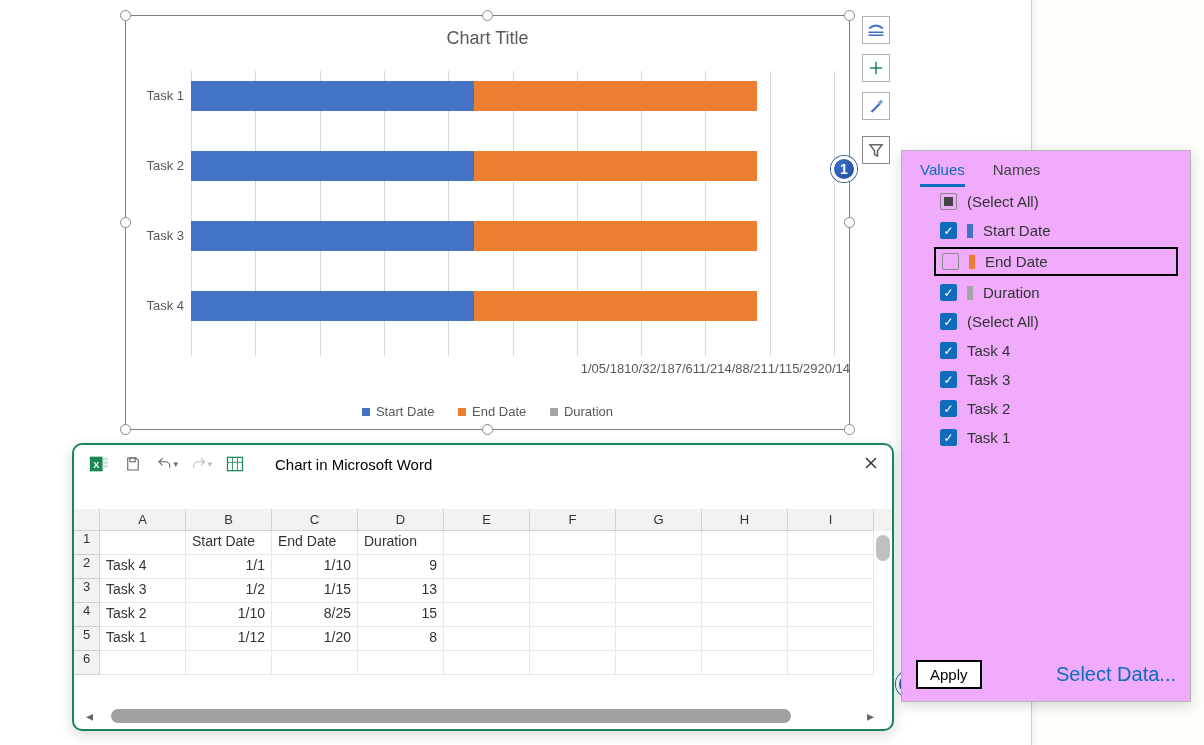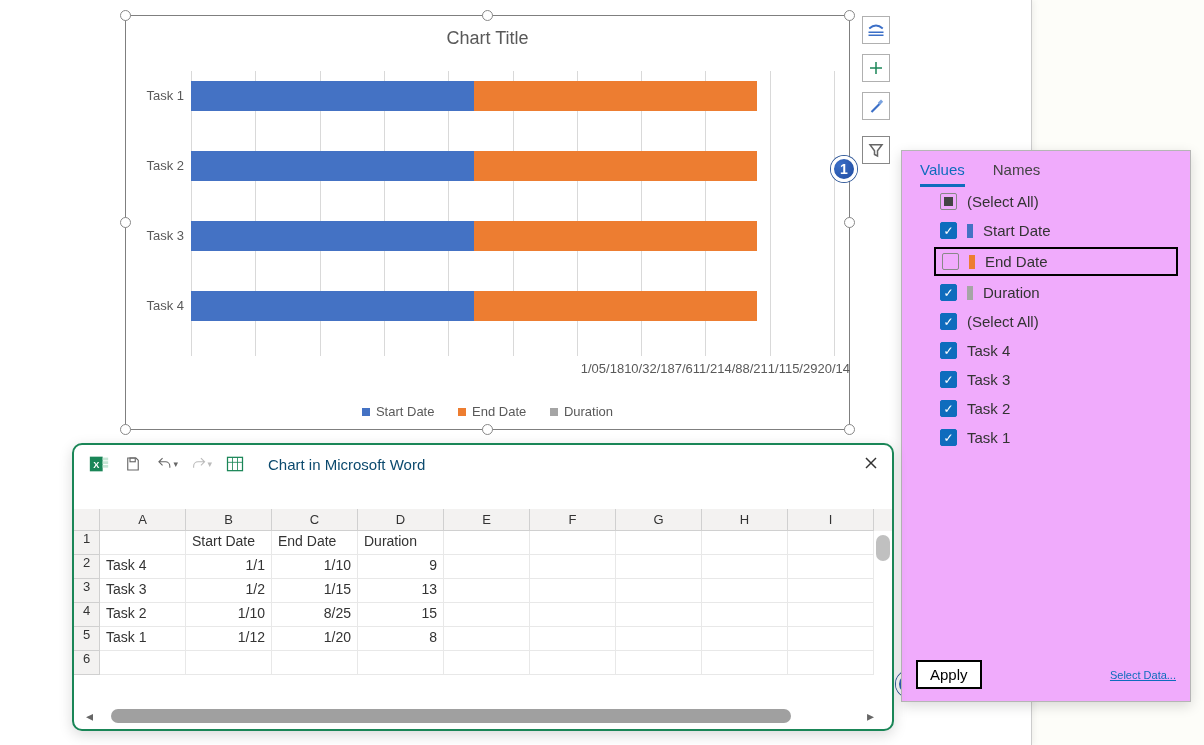--- a/index.html
+++ b/index.html
@@ -79,36 +79,36 @@
   .flyout-section-head { display: flex; align-items: center; gap: 6px; font-weight: 600; padding: 16px 18px 6px; font-size: 15px; }
   .flyout-item { display: flex; align-items: center; gap: 10px; padding: 6px 18px 6px 38px; font-size: 15px; cursor: pointer; }
   .chk { width: 17px; height: 17px; border: 1.5px solid #888; border-radius: 2px; flex-shrink: 0; display:flex; align-items:center; justify-content:center; }
   .chk.checked { background: #0f6cbd; border-color: #0f6cbd; }
   .chk.checked::after { content: '✓'; color: #fff; font-size: 12px; }
   .chk.indet::after { content:''; width:9px; height:9px; background:#444; }
   .flyout-item.boxed { border: 2px solid #000; margin: 2px 12px 2px 32px; padding: 4px 6px; }
   .series-sw { width: 6px; height: 14px; }
   .flyout-footer { position: absolute; bottom: 12px; left: 14px; right: 14px; display: flex; justify-content: space-between; align-items: center; }
   .apply-btn { border: 2px solid #000; padding: 4px 12px; background: #fff; font-size: 15px; cursor: pointer; }
-  .select-data { color: #0f6cbd; text-decoration: underline; font-size: 11px; cursor: pointer; }
+  .select-data { color: #0f6cbd; font-size: 20px; cursor: pointer; }
 
   .excel-panel {
     position: absolute;
     left: 72px; top: 443px;
     width: 822px; height: 288px;
     background: #fff;
     border: 2px solid #1a8657;
     border-radius: 10px;
     box-shadow: 0 4px 14px rgba(0,0,0,0.15);
     overflow: hidden;
   }
   .excel-header { display: flex; align-items: center; gap: 12px; padding: 8px 14px; }
   .excel-logo { width: 22px; height: 22px; }
   .excel-hbtn { width: 22px; height: 22px; display: flex; align-items: center; justify-content: center; color: #666; cursor: pointer; }
-  .excel-title { margin-left: 10px; font-size: 15px; color: #0c4a6e; }
+  .excel-title { margin-left: 17px; font-size: 15px; color: #000000; }
   .excel-close { margin-left: auto; font-size: 18px; cursor: pointer; }
   .excel-grid { position: relative; margin-top: 26px; }
   .col-headers { display: flex; background: #f3f2f1; height: 22px; }
   .row-head { width: 26px; text-align: center; background: #f3f2f1; font-size: 13px; border-right: 1px solid #d0d0d0; border-bottom: 1px solid #d0d0d0; }
   .col-head { width: 86px; text-align: center; font-size: 13px; border-right: 1px solid #d0d0d0; border-bottom: 1px solid #d0d0d0; line-height: 22px; color: #333; }
   .data-row { display: flex; height: 24px; }
   .cell { width: 86px; padding: 2px 6px; border-right: 1px solid #e8e8e8; border-bottom: 1px solid #e8e8e8; font-size: 14px; }
   .cell.right { text-align: right; }
   .excel-vscroll { position:absolute; right:2px; top:90px; width:14px; height:26px; background:#c0c0c0; border-radius:7px; }
   .excel-hscroll-track { position:absolute; left:12px; right:18px; bottom:6px; height:14px; display:flex; align-items:center; }

